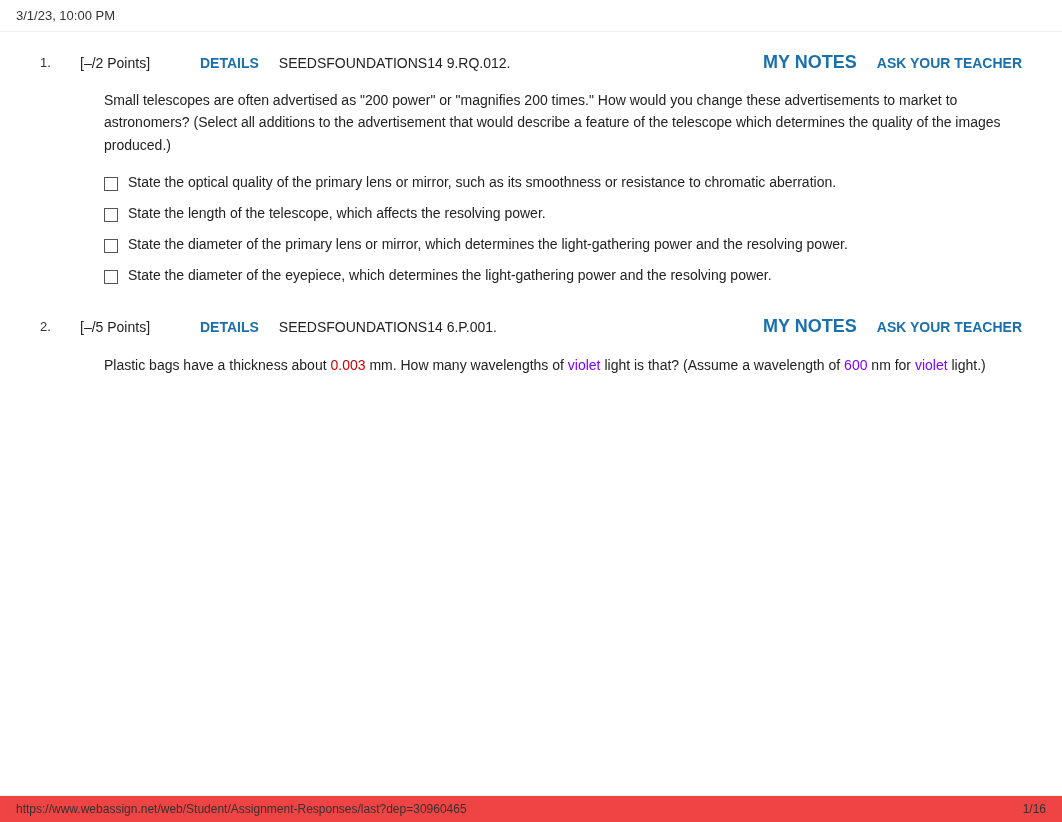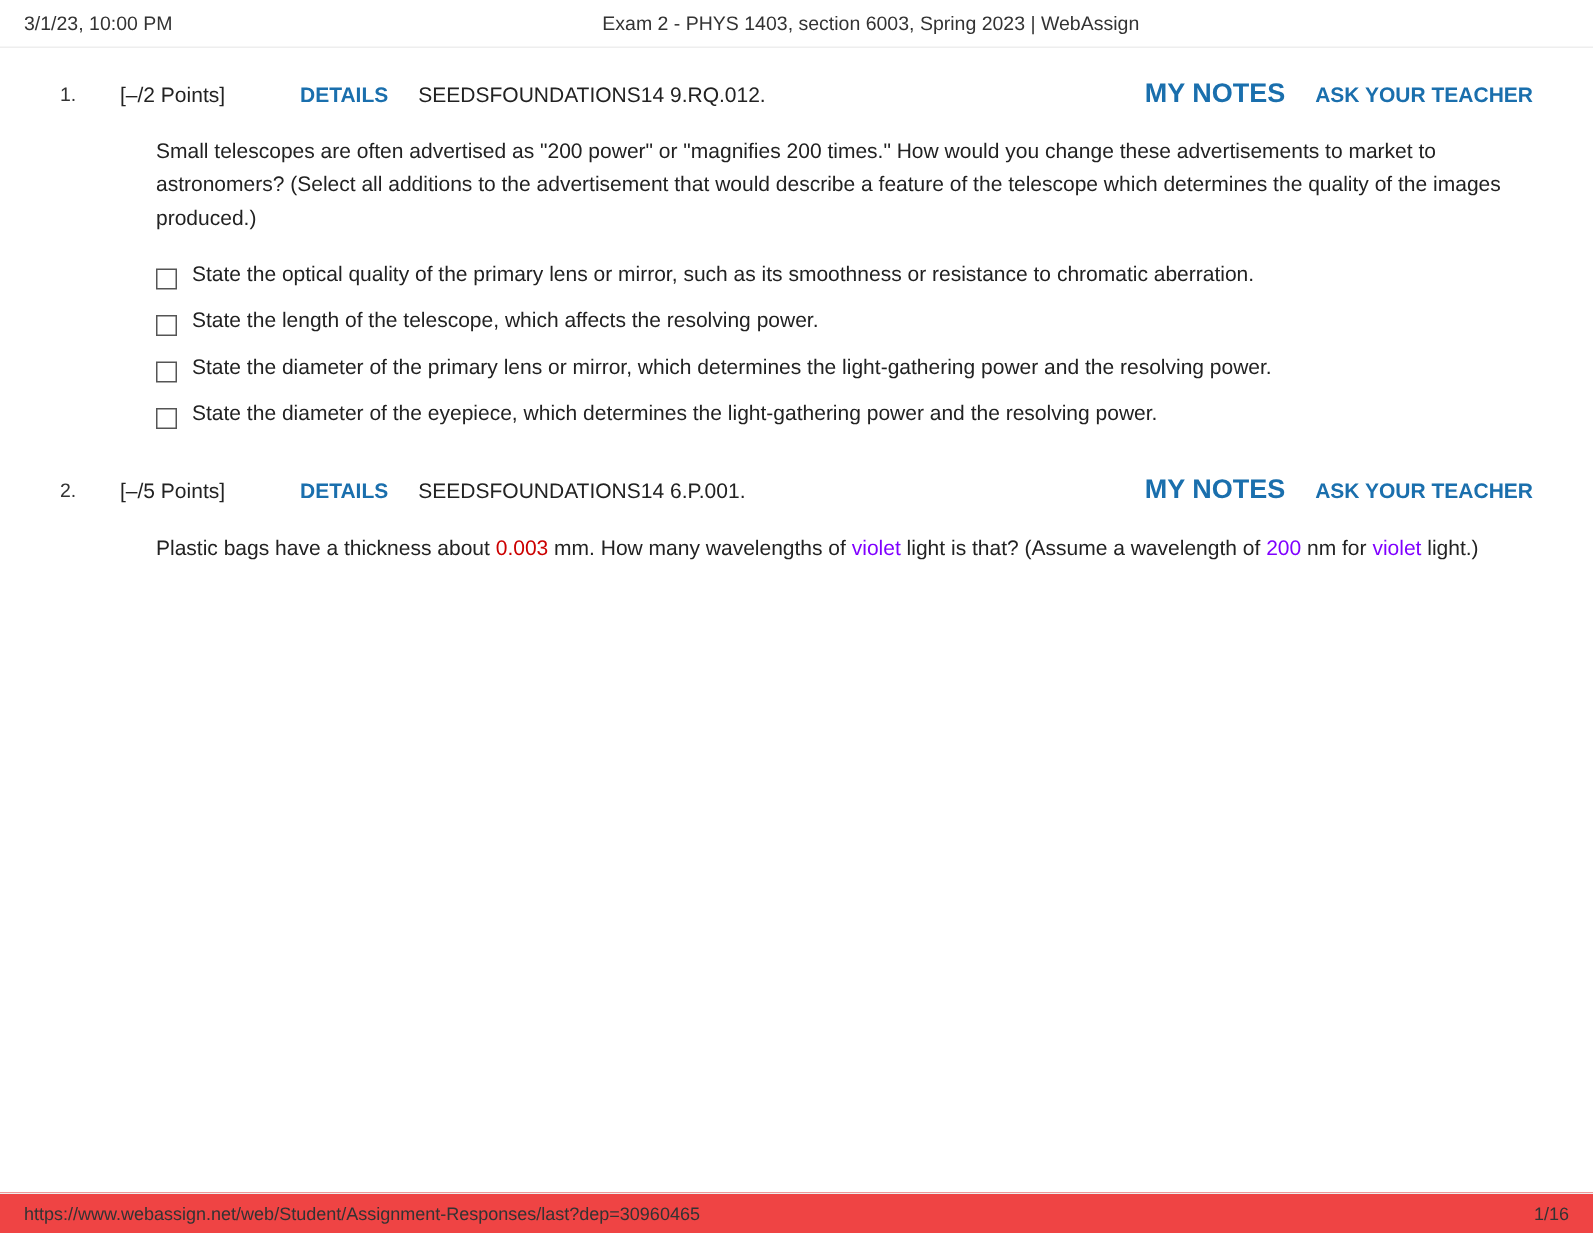--- a/index.html
+++ b/index.html
@@ -93,21 +93,21 @@
 
     .question-text {
       font-size: 14px;
       color: #222;
       line-height: 1.6;
       margin-bottom: 16px;
     }
 
     .answer-option {
       display: flex;
-      align-items: flex-end;
+      align-items: center;
       margin-bottom: 10px;
       gap: 10px;
     }
 
     .answer-option-text {
       font-size: 14px;
       color: #222;
       line-height: 1.5;
     }
 
@@ -148,21 +148,20 @@
       color: #333;
       background: #ef4444;
       border-top: 1px solid #eee;
     }
   </style>
 </head>
 <body>
 
 <div class="top-bar">
   <span>3/1/23, 10:00 PM</span>
-  <span>Exam 2 - PHYS 1403, section 6003, Spring 2023 | WebAssign</span>
   <span></span>
 </div>
 
 <div class="page-content">
 
   <div class="question-block">
     <div class="question-header">
       <span class="question-number">1.</span>
       <span class="points-label">[–/2 Points]</span>
       <a class="details-link">DETAILS</a>
@@ -195,21 +194,21 @@
   <div class="question-block">
     <div class="question-header">
       <span class="question-number">2.</span>
       <span class="points-label">[–/5 Points]</span>
       <a class="details-link">DETAILS</a>
       <span class="problem-code">SEEDSFOUNDATIONS14 6.P.001.</span>
       <a class="my-notes-link">MY NOTES</a>
       <a class="ask-teacher-link">ASK YOUR TEACHER</a>
     </div>
     <div class="question-body">
-      <p class="question-text answer-line"><span>Plastic bags have a thickness about</span> <span class="inline-value">0.003</span> <span>mm. How many wavelengths of</span> <span class="inline-violet">violet</span> <span>light is that? (Assume a wavelength of</span> <span class="inline-violet">200</span> <span>nm for</span> <span class="inline-violet">violet</span> <span>light.)</span></p>
+      <p class="question-text answer-line"><span>Plastic bags have a thickness about</span> <span class="inline-value">0.003</span> <span>mm. How many wavelengths of</span> <span class="inline-violet">violet</span> <span>light is that? (Assume a wavelength of</span> <span class="inline-violet">600</span> <span>nm for</span> <span class="inline-violet">violet</span> <span>light.)</span></p>
     </div>
   </div>
 
 </div>
 
 <div class="footer-bar">
   <span>https://www.webassign.net/web/Student/Assignment-Responses/last?dep=30960465</span>
   <span>1/16</span>
 </div>
 

